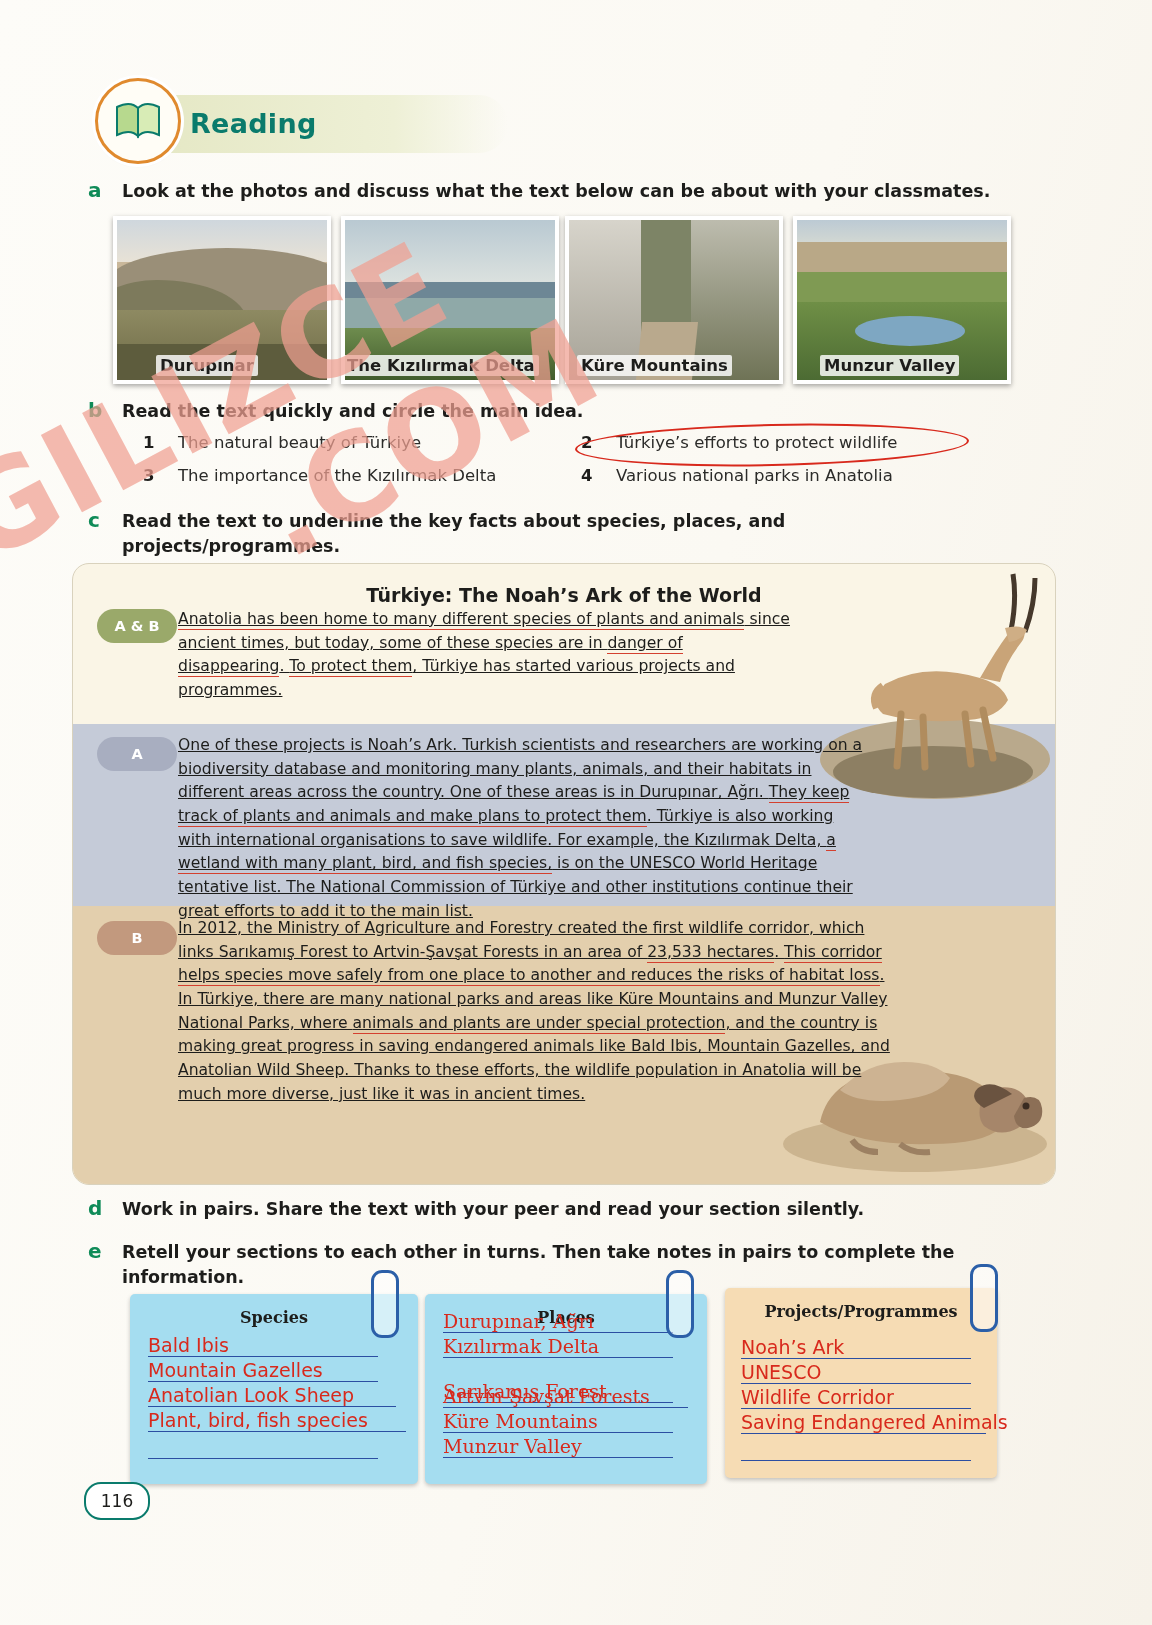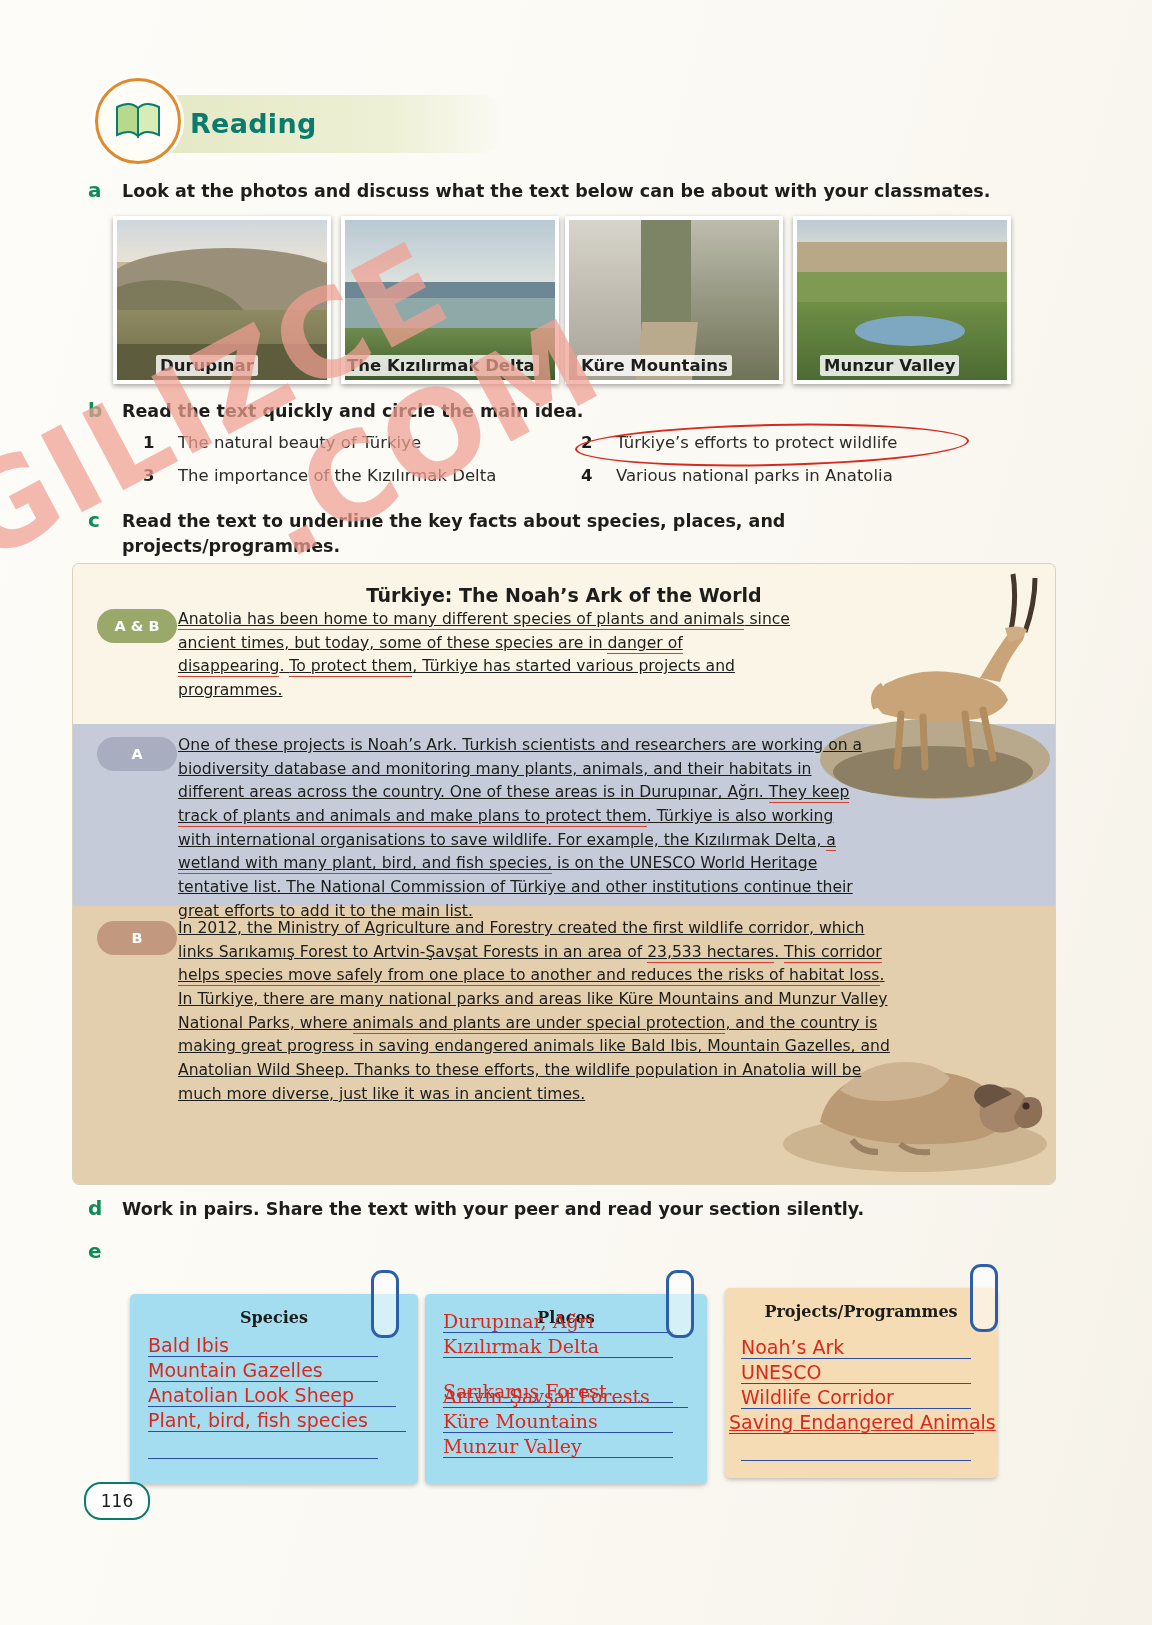--- a/index.html
+++ b/index.html
@@ -136,21 +136,21 @@
 
   
   .text-box {
     position: absolute;
     left: 72px;
     top: 563px;
     width: 982px;
     height: 620px;
     background: #faf5e6;
     border: 1px solid #d9d2bd;
-    border-radius: 7px;
+    border-radius: 17px;
     overflow: hidden;
   }
   .text-title {
     position: absolute;
     left: 0; right: 0;
     top: 20px;
     text-align: center;
     font-size: 19px;
     font-weight: bold;
     color: #1d1d1b;
@@ -378,20 +378,21 @@
         <circle cx="246" cy="112" r="3.5" fill="#3a2c22"></circle>
         <path d="M72 146 q8 12 26 12 M120 150 q12 10 30 8" stroke="#9c8062" stroke-width="6" fill="none"></path>
       </svg>
     </div>
   </div>
 
   <div class="ex-letter" style="left:88px; top:1196px;">d</div>
   <div class="ex-text" style="left:122px; top:1197px; width:880px;">Work in pairs. Share the text with your peer and read your section silently.</div>
 
   <div class="ex-letter" style="left:88px; top:1239px;">e</div>
+  <div class="ex-text" style="left:122px; top:1240px; width:840px;">Retell your sections to each other in turns. Then take notes in pairs to complete the information.</div>
 
   <div class="note" style="left:130px; top:1294px; width:288px; height:190px; background:#a5ddf0;">
     <div class="note-title">Species</div>
     <div class="note-line" style="left:18px; top:40px; width:230px;">Bald Ibis</div>
     <div class="note-line" style="left:18px; top:65px; width:230px;">Mountain Gazelles</div>
     <div class="note-line" style="left:18px; top:90px; width:248px;">Anatolian Look Sheep</div>
     <div class="note-line" style="left:18px; top:115px; width:258px;">Plant, bird, fish species</div>
     <div class="note-line" style="left:18px; top:150px; width:230px; height:14px;"></div>
   </div>
   <div class="clip" style="left:371px; top:1270px;"></div>
@@ -405,21 +406,21 @@
     <div class="note-line serif" style="left:18px; top:116px; width:230px;">Küre Mountains</div>
     <div class="note-line serif" style="left:18px; top:141px; width:230px;">Munzur Valley</div>
   </div>
   <div class="clip" style="left:666px; top:1270px;"></div>
 
   <div class="note" style="left:725px; top:1288px; width:272px; height:190px; background:#f6dcb4;">
     <div class="note-title">Projects/Programmes</div>
     <div class="note-line" style="left:16px; top:48px; width:230px;">Noah’s Ark</div>
     <div class="note-line" style="left:16px; top:73px; width:230px;">UNESCO</div>
     <div class="note-line" style="left:16px; top:98px; width:230px;">Wildlife Corridor</div>
-    <div class="note-line" style="left:4px; top:123px; width:245px;text-decoration:underline;">Saving Endangered Animals</div>
+    <div class="note-line" style="left:16px; top:123px; width:245px;">Saving Endangered Animals</div>
     <div class="note-line" style="left:16px; top:158px; width:230px; height:14px;"></div>
   </div>
   <div class="clip" style="left:970px; top:1264px;"></div>
 
   <div class="page-num">116</div>
 
   <div class="watermark">
     <span>INGILIZCE</span>
     <span style="margin-left:420px;">.COM</span>
   </div>

